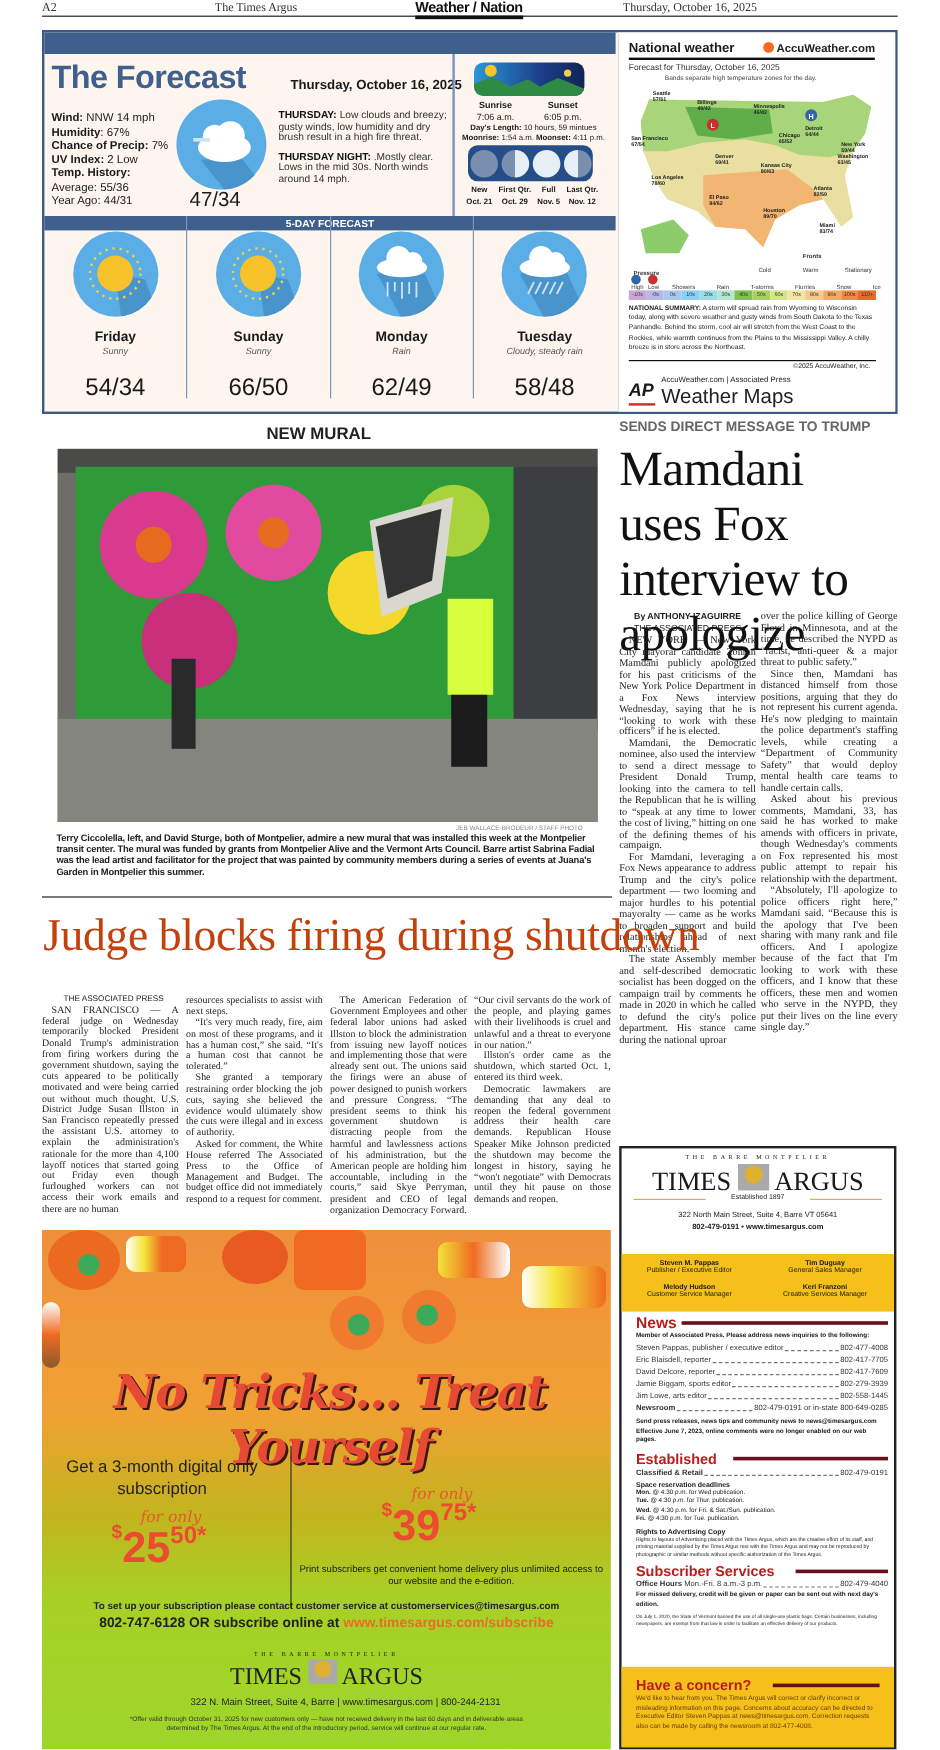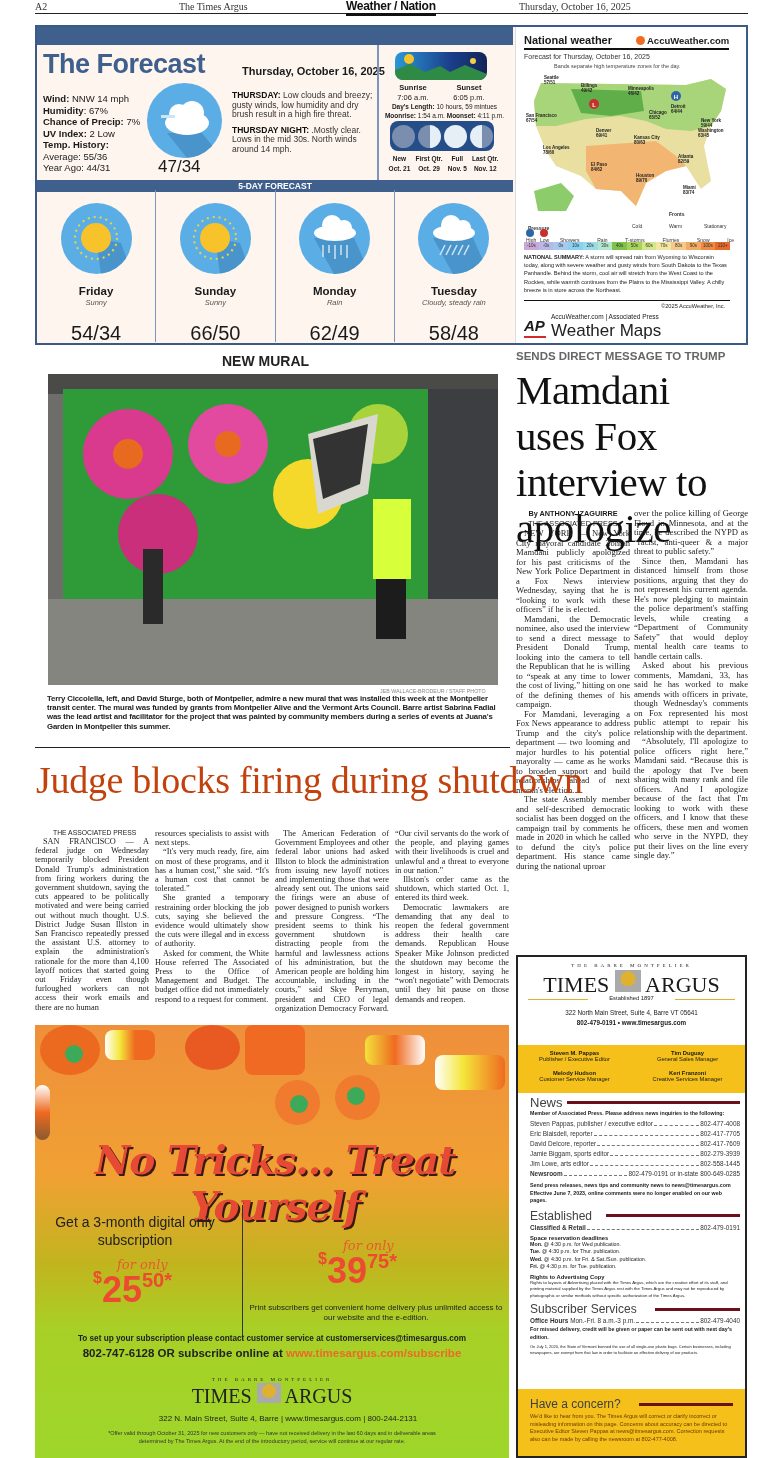--- a/index.html
+++ b/index.html
@@ -20,21 +20,21 @@
 .fc-temp{left:121px;top:130px;font-size:17px}
 .fc-text{left:195px;top:64px;width:143px;font-size:8.5px;line-height:9.5px;color:#333}
 .fc-text b{color:#111}
 .divv{left:340px;top:18px;width:2px;height:135px;background:#7c94c0}
 .sun-panel{left:345px;top:18px;width:128px;height:138px}
 .scene{left:13px;top:7px;width:92px;height:28px;border-radius:8px;background:linear-gradient(90deg,#2a97d8,#1c3f8a 60%,#112458);overflow:hidden}
 .small{font-size:7.5px;text-align:center;line-height:9.5px}
 .moons{left:8px;top:76px;width:104px;height:30px;border-radius:8px;background:#254d87;display:flex;justify-content:space-around;align-items:center}
 .moon{width:23px;height:23px;border-radius:50%;background:#7a8eaf}
 .five-hdr{left:0;top:153px;width:476px;height:12px;background:#3f5f8c;color:#fff;font-size:8.5px;font-weight:bold;text-align:center;line-height:12px}
-.days{left:0;top:163px;width:476px;height:152px;display:flex}
+.days{left:0;top:153px;width:476px;height:152px;display:flex}
 .day{flex:1;border-right:1.5px solid #7c94c0;text-align:center;position:relative}
 .day:last-child{border-right:none}
 .dicon{width:71px;height:71px;border-radius:50%;background:#5aaee5;margin:13px auto 0;position:relative;overflow:hidden}
 .dname{font-size:11.5px;font-weight:bold;margin-top:11px}
 .dcond{font-size:7.5px;font-style:italic;color:#555;margin-top:1px}
 .dtemp{font-size:20px;margin-top:15px}
 
 .nat{left:478px;top:0;width:231px;height:316px;background:#fff;border-left:1px solid #ddd}
 .nat-title{left:8px;top:7px;font-size:11px;font-weight:bold}
 .aw{left:120px;top:8px;font-size:9.5px;font-weight:bold;color:#222}
@@ -70,21 +70,21 @@
 .candy{position:absolute;border-radius:8px}
 .script{left:20px;top:112px;width:440px;font-family:"DejaVu Serif",serif;font-style:italic;font-weight:bold;font-size:39px;color:#e64a35;text-shadow:2px 2px 0 #3a1a10;letter-spacing:-1px;text-align:center}
 .offer{font-family:"Liberation Sans",sans-serif;color:#222;text-align:center}
 .price{color:#ec4b32;font-weight:bold}
 .forly{color:#e85a30;font-family:"DejaVu Serif",serif;font-style:italic;font-size:13px}
 
 .ta{left:516px;top:955px;width:231px;height:503px;border:2px solid #222;background:#fff}
 .ta-logo{font-family:"Liberation Serif",serif}
 .yellow{background:#f4c019}
 .maroon-rule{height:3px;background:#6b0f1a}
-.ta h3{font-family:"Liberation Sans",sans-serif;font-weight:normal;color:#404040}
+.ta h3{font-family:"Liberation Sans",sans-serif;font-weight:bold;color:#b91c1c}
 .row{display:flex;font-size:6.4px;line-height:10px;color:#333}
 .row .dots{flex:1;border-bottom:1px dashed #777;margin:0 1px 3px}
 </style>
 </head>
 <body>
 
 <div class="abs mast">
   <span style="left:0">A2</span>
   <span style="left:144px">The Times Argus</span>
   <span class="sec">Weather / Nation</span>

